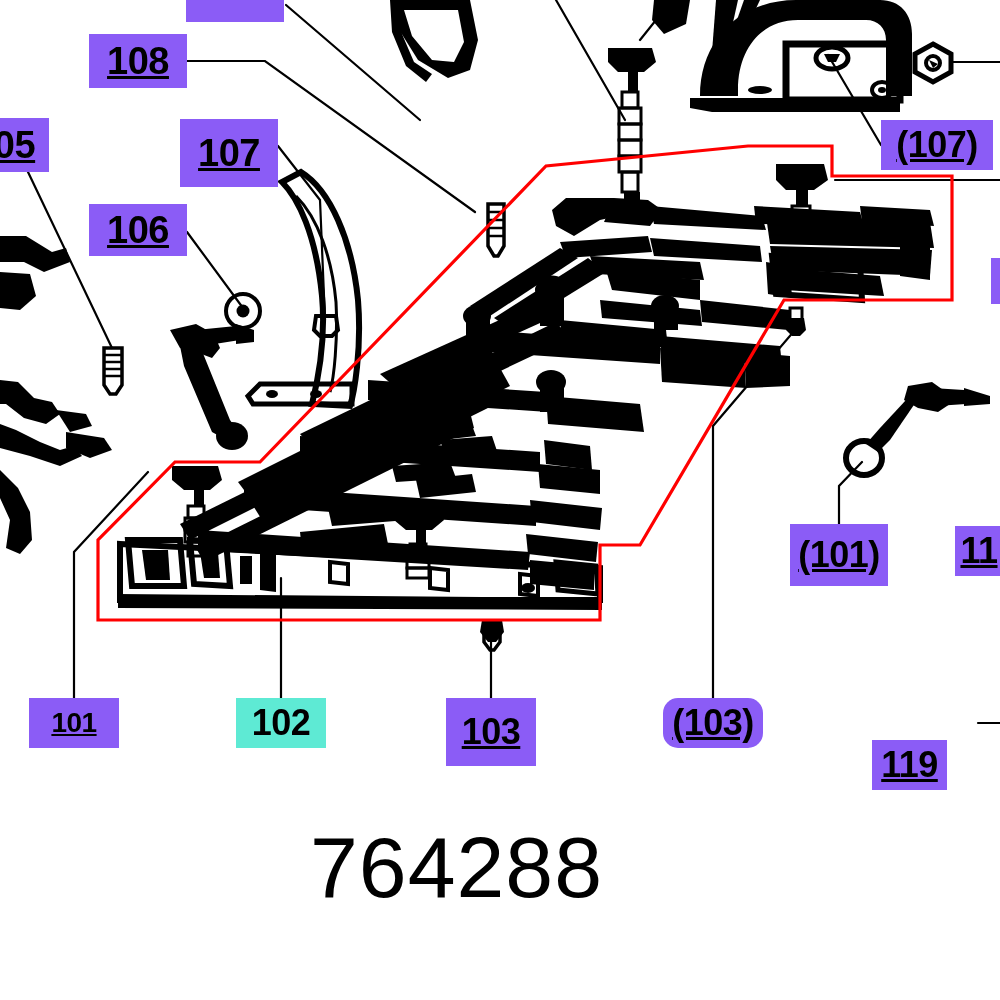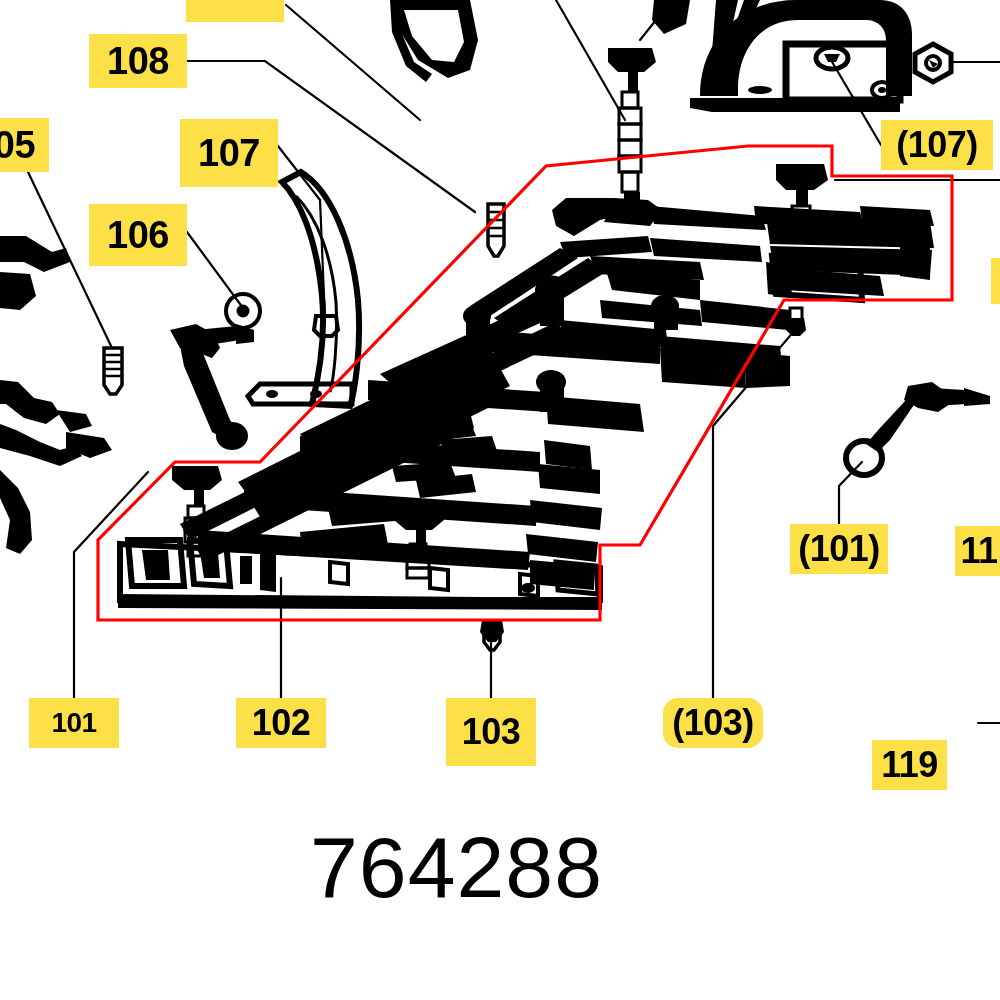--- a/index.html
+++ b/index.html
@@ -31,22 +31,22 @@
     justify-content: center;
     color: #000000;
     font-family: "Liberation Sans", sans-serif;
     font-weight: bold;
     font-size: 34px;
     line-height: 1;
     letter-spacing: -0.5px;
     white-space: nowrap;
     box-sizing: border-box;
   }
-  .callout.green { background: #fde047; }
-  .callout.red   { background: #fde047; }
+  .callout.green { background: #8b5cf6; text-decoration: underline; }
+  .callout.red   { background: #5eead4; }
   #part-number {
     position: absolute;
     color: #000000;
     font-family: "Liberation Sans", sans-serif;
     font-weight: normal;
     font-size: 86px;
     letter-spacing: 1px;
     line-height: 1;
     white-space: nowrap;
   }
@@ -325,24 +325,24 @@
 
     <path d="M748 146 L832 146 L832 176 L952 176 L952 300 L784 300 L640 545 L600 545 L600 620 L98 620 L98 540 L175 462 L260 462 L546 166 Z" fill="none" stroke="#ff0000" stroke-width="3.2" stroke-linejoin="miter"></path>
 
   </svg>
 
   <div id="callout-layer">
       <div class="callout green" style="left: 186px; top: -12px; width: 98px; height: 34px; font-size: 34px;"></div>
       <div class="callout green" style="left: 89px; top: 34px; width: 98px; height: 54px; font-size: 38px;">108</div>
       <div class="callout green" style="left: -20px; top: 118px; width: 69px; height: 54px; font-size: 38px;">05</div>
       <div class="callout green" style="left: 180px; top: 119px; width: 98px; height: 68px; font-size: 38px;">107</div>
-      <div class="callout green" style="left: 89px; top: 204px; width: 98px; height: 62px; font-size: 38px;">106</div>
+      <div class="callout green" style="left: 89px; top: 204px; width: 98px; height: 52px; font-size: 38px;">106</div>
       <div class="callout green" style="left: 881px; top: 120px; width: 112px; height: 50px; font-size: 36px;">(107)</div>
       <div class="callout green" style="left: 991px; top: 258px; width: 12px; height: 46px; font-size: 30px;"></div>
-      <div class="callout green" style="left: 790px; top: 524px; width: 98px; height: 50px; font-size: 36px;">(101)</div>
+      <div class="callout green" style="left: 790px; top: 524px; width: 98px; height: 62px; font-size: 36px;">(101)</div>
       <div class="callout green" style="left: 955px; top: 526px; width: 48px; height: 50px; font-size: 36px;">11</div>
       <div class="callout green" style="left: 29px; top: 698px; width: 90px; height: 50px; font-size: 28px;">101</div>
       <div class="callout red" style="left: 236px; top: 698px; width: 90px; height: 50px; font-size: 36px;">102</div>
       <div class="callout green" style="left: 446px; top: 698px; width: 90px; height: 68px; font-size: 36px;">103</div>
       <div class="callout green" style="left: 663px; top: 698px; width: 100px; height: 50px; font-size: 36px; border-radius: 15px;">(103)</div>
       <div class="callout green" style="left: 872px; top: 698px; width: 75px; height: 50px; font-size: 36px; margin-top: 42px;">119</div>
     </div>
 
   <div id="part-number" style="left: 310px; top: 824px; font-size: 86px;">764288</div>
 

